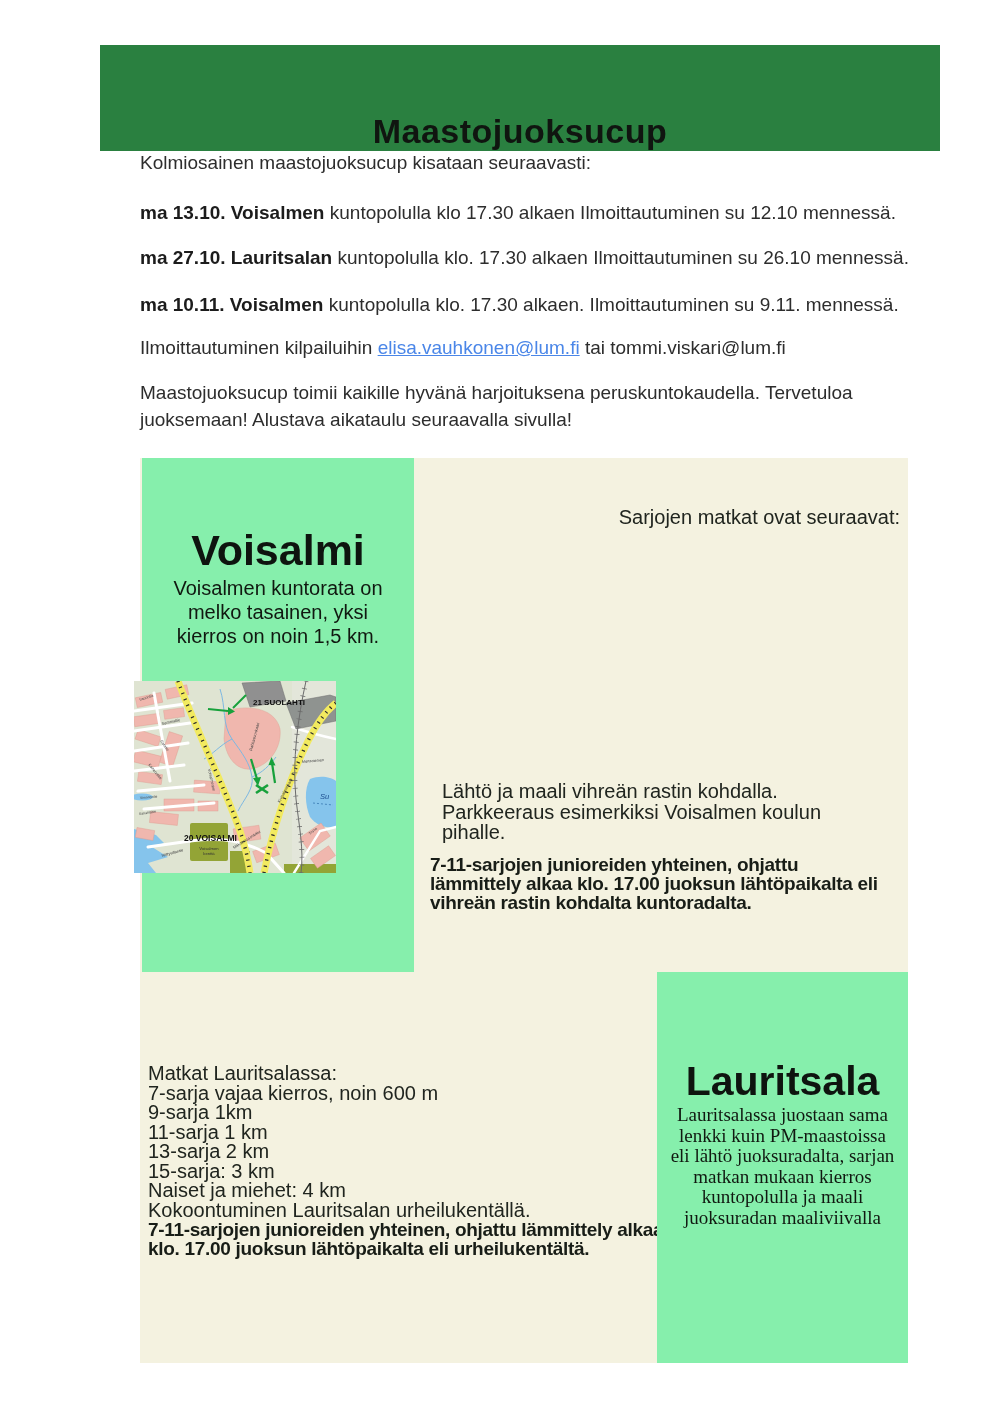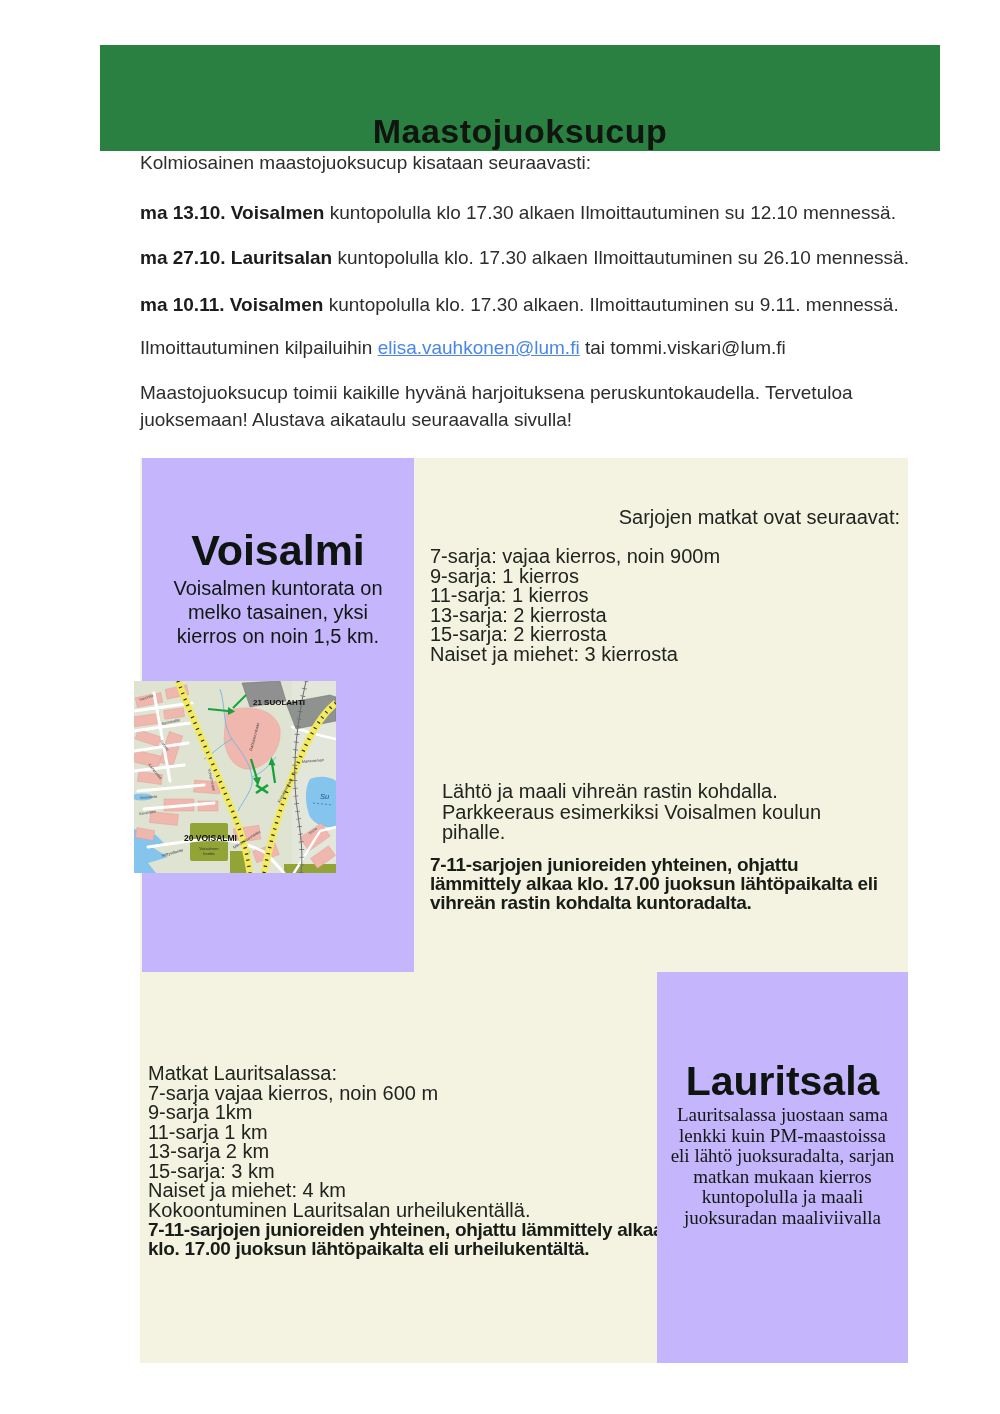--- a/index.html
+++ b/index.html
@@ -24,21 +24,21 @@
   .p4 { left:140px; top:291px; }
   .p5 { left:140px; top:334px; }
   .p6 { left:140px; top:379px; }
   .intro b { font-weight:bold; color:#1c1c1c; }
   a.email { color:#4a86e8; text-decoration:underline; }
 
   
   .cream { position:absolute; left:140px; top:458px; width:768px; height:905px; background:#f4f2e0; }
 
   
-  .card { position:absolute; background:#c4b5fd; }
+  .card { position:absolute; background:#86efac; }
   .voisalmi-card { left:142px; top:458px; width:272px; height:514px; }
   .lauritsala-card { left:657px; top:972px; width:251px; height:391px; }
   .card .card-title { position:absolute; left:0; width:100%; text-align:center; font-weight:bold; color:#0e140f; margin:0; }
   .voisalmi-card .card-title { top:68px; font-size:43px; }
   .lauritsala-card .card-title { top:86px; font-size:41px; }
   .card .card-desc { position:absolute; text-align:center; color:#101810; margin:0; }
   .voisalmi-card .card-desc { top:118px; left:16px; right:16px; font-size:20px; line-height:24px; }
   .lauritsala-card .card-desc { top:133px; left:13px; right:13px; font-size:19px; line-height:20.5px;font-family:Liberation Serif, serif; }
 
   
@@ -192,26 +192,20 @@
         <text transform="translate(176,154) rotate(-40)" font-size="3.5">Tirssa</text>
         <text transform="translate(6,118) rotate(-5)" font-size="3.5">Vananontie</text>
         <text transform="translate(5,134) rotate(-8)" font-size="3.5">Sananlaitie</text>
         <text transform="translate(6,20) rotate(-18)" font-size="3.8">hsuontie</text>
       </g>
     </svg>
   </div>
 
   <div class="series">
     <p class="heading">Sarjojen matkat ovat seuraavat:</p>
-    <p class="prelines">7-sarja: vajaa kierros, noin 900m
-9-sarja: 1 kierros
-11-sarja: 1 kierros
-13-sarja: 2 kierrosta
-15-sarja: 2 kierrosta
-Naiset ja miehet: 3 kierrosta</p>
   </div>
 
   <div class="start-info">
     <p class="si-normal">Lähtö ja maali vihreän rastin kohdalla. Parkkeeraus esimerkiksi Voisalmen koulun pihalle.</p>
     <p class="si-bold">7-11-sarjojen junioreiden yhteinen, ohjattu lämmittely alkaa klo. 17.00 juoksun lähtöpaikalta eli vihreän rastin kohdalta kuntoradalta.</p>
   </div>
 
   <div class="ld">
     <p>Matkat Lauritsalassa:</p>
     <p class="prelines">7-sarja vajaa kierros, noin 600 m

